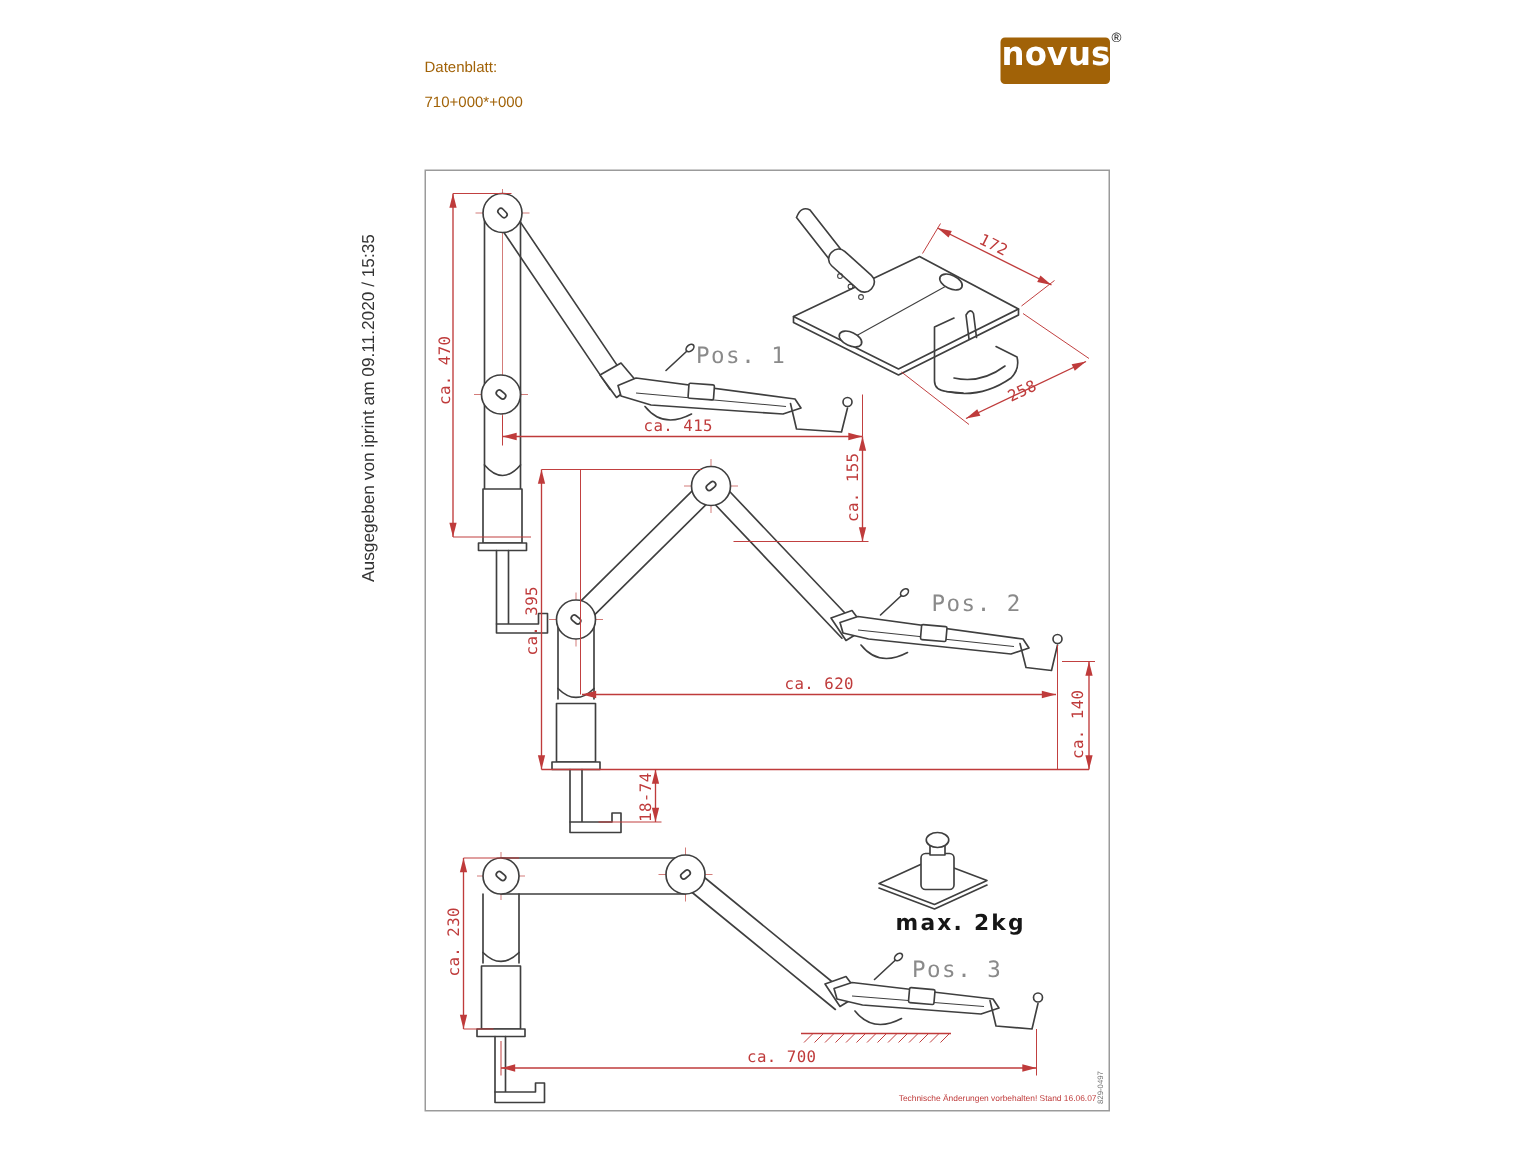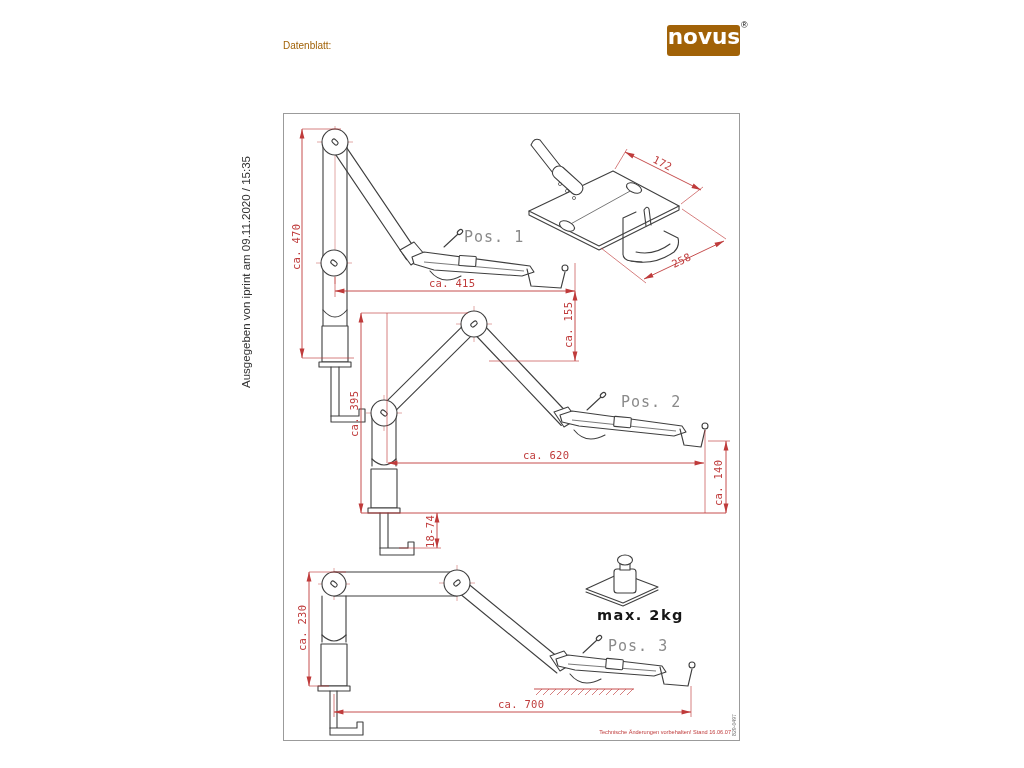--- a/index.html
+++ b/index.html
@@ -36,20 +36,21 @@
   .pl {fill:#8a8a8a;font-family:"DejaVu Sans Mono",monospace;font-size:15px;letter-spacing:1px;}
   .load{fill:#161616;font-family:"DejaVu Sans",sans-serif;font-size:14.5px;font-weight:bold;letter-spacing:1.5px;}
   .fn {fill:#bf3b3b;font-family:"Liberation Sans",sans-serif;font-size:5.6px;}
   .dc {fill:#707070;font-family:"Liberation Sans",sans-serif;font-size:5.2px;}
 </style>
 </head>
 <body>
 
 <div class="header">
   <div>Datenblatt:</div>
+  <div>710+000*+000</div>
 </div>
 
 <div class="logo-box">
   <span class="logo-text">novus</span>
 </div>
 <span class="logo-reg">®</span>
 
 <div class="side-note">Ausgegeben von iprint am 09.11.2020 / 15:35</div>
 
 <div class="frame">

